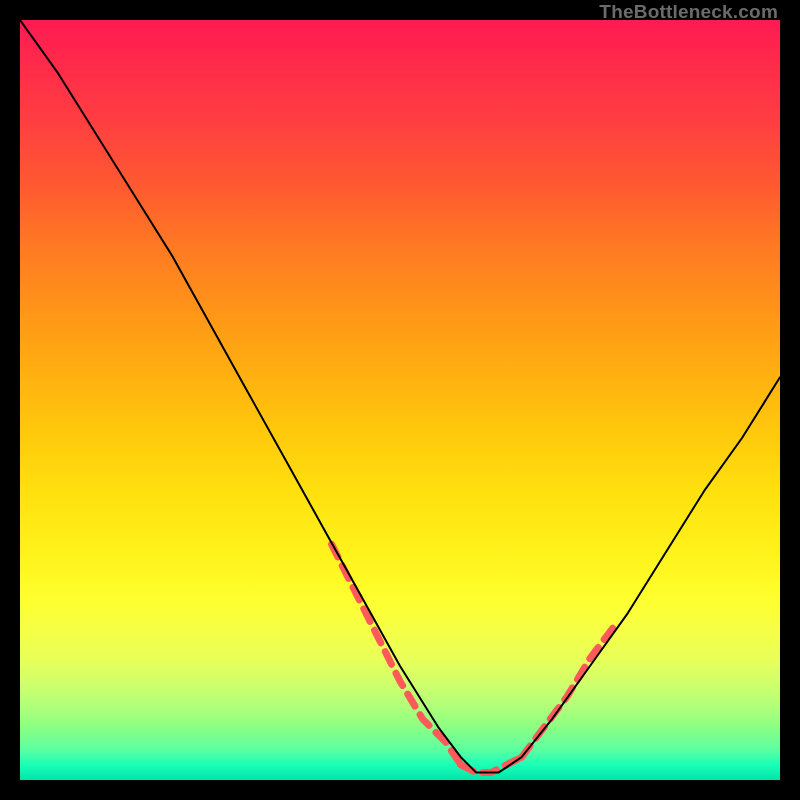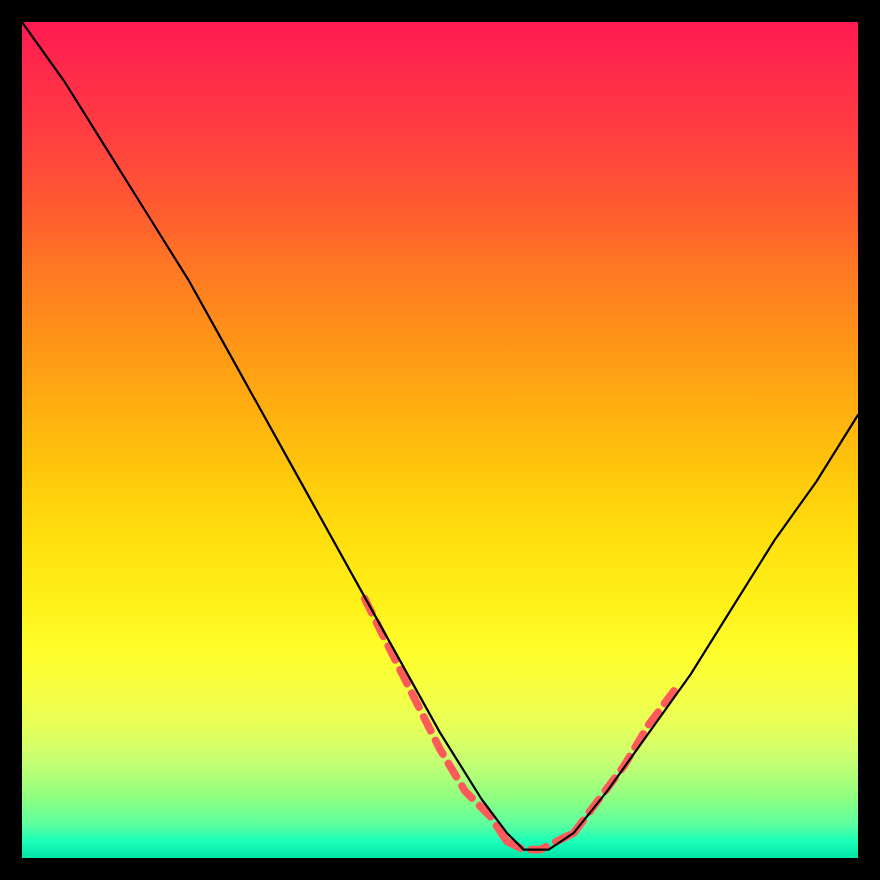--- a/index.html
+++ b/index.html
@@ -60,20 +60,21 @@
     color: #6b6b6b;
     font: 600 19px/24px Arial, Helvetica, sans-serif;
     letter-spacing: 0.2px;
     user-select: none;
   }
 </style>
 </head>
 <body>
 
 <div class="stage">
+  <div class="watermark">TheBottleneck.com</div>
 
   <div class="plot">
     <svg id="plot-svg" viewBox="0 0 760 760" preserveAspectRatio="none">
         <path d="M311.60 524.40 L334.40 570.00 L357.20 615.60 L380.00 661.20 L402.80 699.20 L425.60 722.00 L440.80 744.80" fill="none" stroke="#ff5a5a" stroke-width="7" stroke-linecap="round" stroke-linejoin="round" stroke-dasharray="14 10"></path>
         <path d="M440.80 744.80 L456.00 752.40 L471.20 752.40 L486.40 744.80 L501.60 737.20" fill="none" stroke="#ff5a5a" stroke-width="7" stroke-linecap="round" stroke-linejoin="round" stroke-dasharray="14 10"></path>
         <path d="M501.60 737.20 L524.40 706.80 L547.20 676.40 L570.00 638.40 L592.80 608.00" fill="none" stroke="#ff5a5a" stroke-width="7" stroke-linecap="round" stroke-linejoin="round" stroke-dasharray="14 10"></path>
         <path d="M0.00 0.00 L38.00 53.20 L76.00 114.00 L114.00 174.80 L152.00 235.60 L190.00 304.00 L228.00 372.40 L266.00 440.80 L304.00 509.20 L342.00 577.60 L380.00 646.00 L418.00 706.80 L440.80 737.20 L456.00 752.40 L478.80 752.40 L501.60 737.20 L532.00 699.20 L570.00 646.00 L608.00 592.80 L646.00 532.00 L684.00 471.20 L722.00 418.00 L760.00 357.20" fill="none" stroke="#000000" stroke-width="2" stroke-linecap="round" stroke-linejoin="round"></path>
       </svg>
   </div>
 </div>

